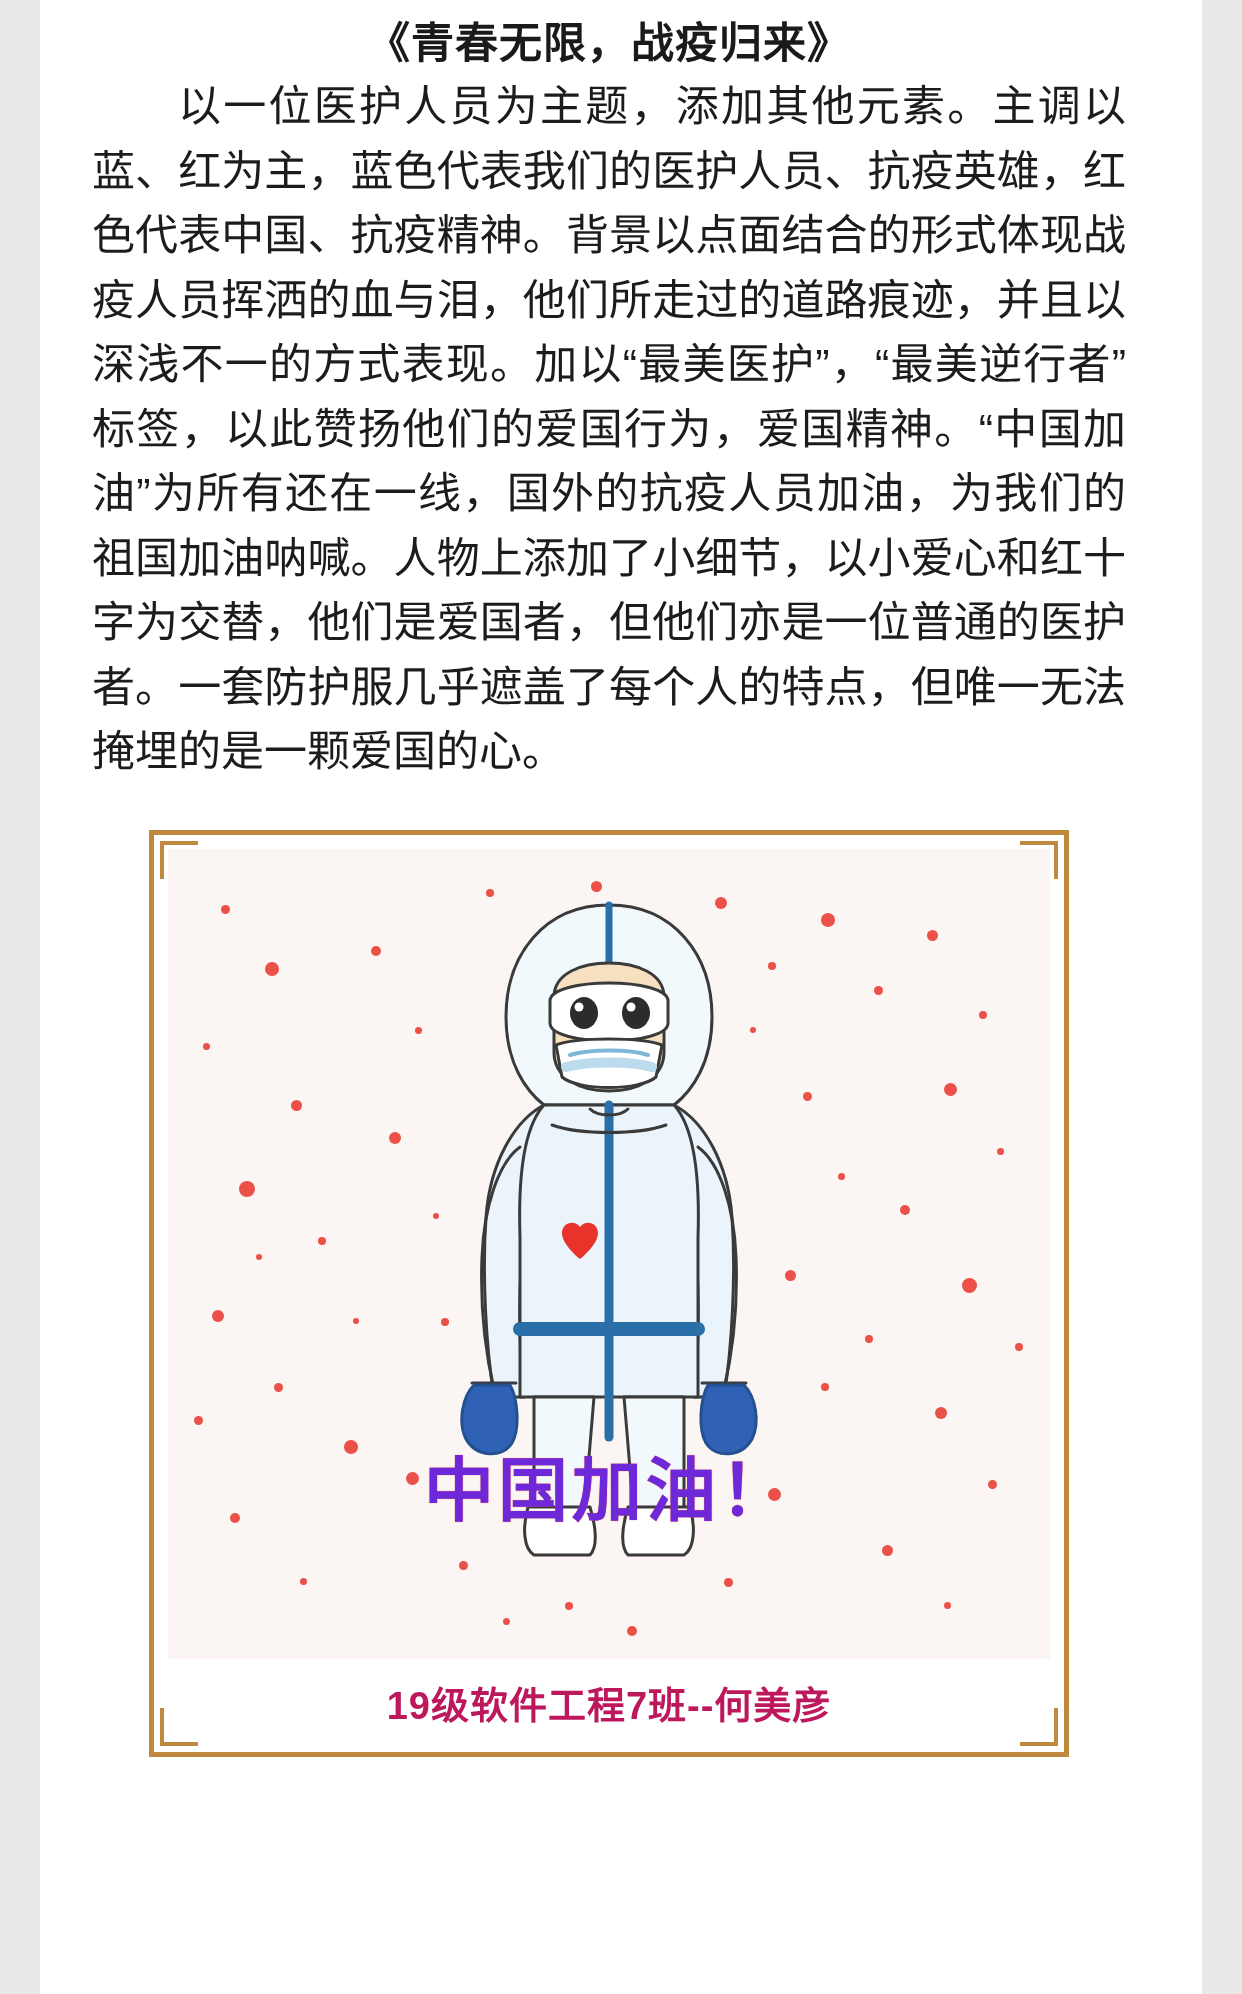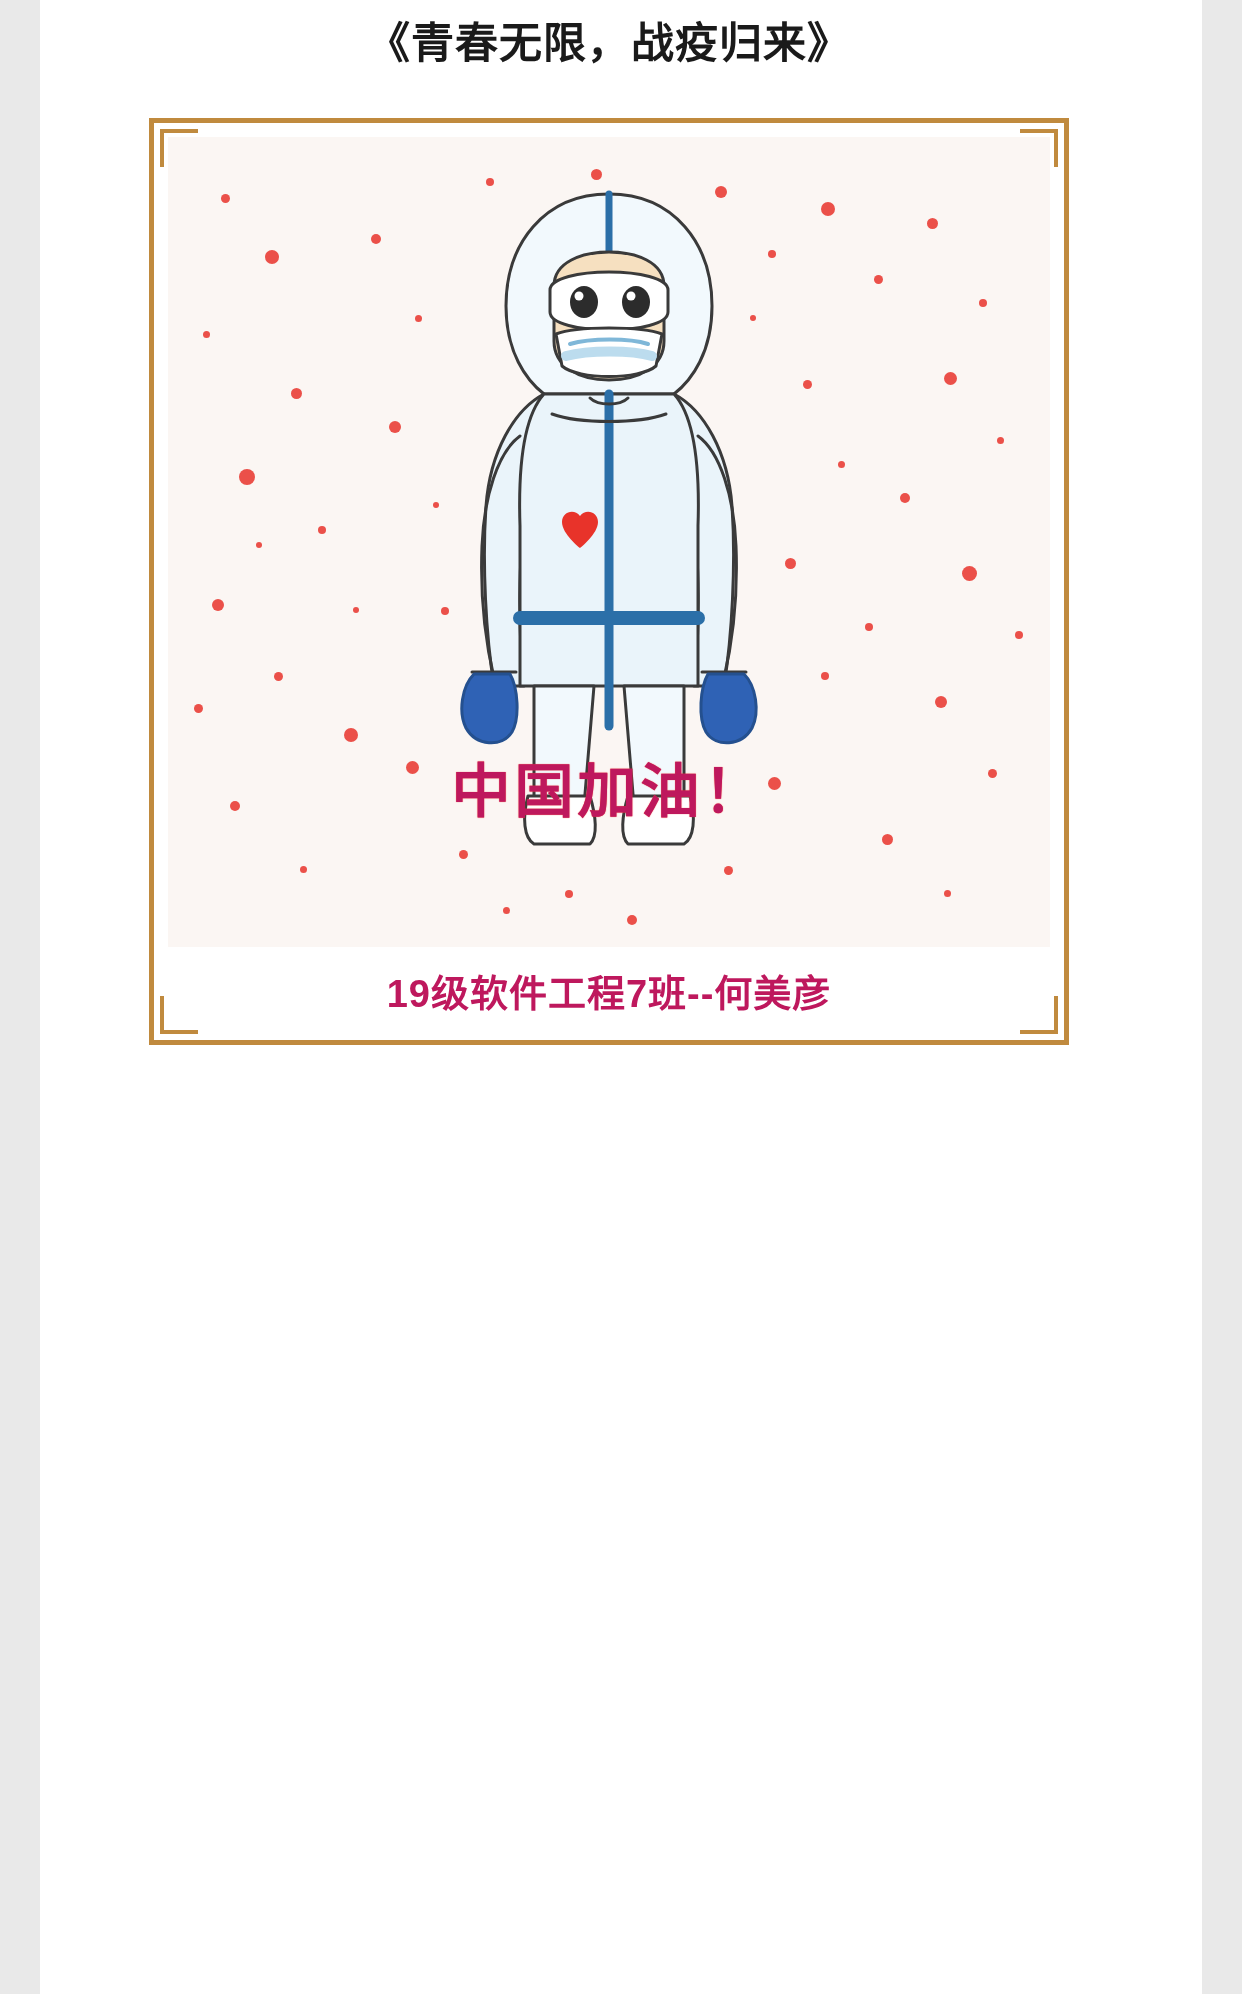--- a/index.html
+++ b/index.html
@@ -107,25 +107,25 @@
     top: 48%;
     transform: translate(-50%, -50%);
     width: 430px;
     height: 720px;
   }
 
   .cn-text {
     position: absolute;
     left: 0;
     right: 0;
-    bottom: 118px;
+    bottom: 124px;
     text-align: center;
-    font-size: 59px;
+    font-size: 70px;
     font-weight: 700;
-    color: #be185d;
+    color: #6d28d9;
     letter-spacing: 4px;
     font-family: "Liberation Sans", "DejaVu Sans", sans-serif;
     text-shadow: 0 0 1px #f2362c;
     z-index: 5;
   }
 
   .caption {
     text-align: center;
     font-size: 38px;
     font-weight: 700;
@@ -140,20 +140,21 @@
 
 <div class="page">
 
   <div class="gutter left"></div>
   <div class="gutter right"></div>
 
   <div class="content">
 
     <h1 class="doc-title">《青春无限，战疫归来》</h1>
 
+    <p class="doc-body">以一位医护人员为主题，添加其他元素。主调以蓝、红为主，蓝色代表我们的医护人员、抗疫英雄，红色代表中国、抗疫精神。背景以点面结合的形式体现战疫人员挥洒的血与泪，他们所走过的道路痕迹，并且以深浅不一的方式表现。加以“最美医护”，“最美逆行者”标签，以此赞扬他们的爱国行为，爱国精神。“中国加油”为所有还在一线，国外的抗疫人员加油，为我们的祖国加油呐喊。人物上添加了小细节，以小爱心和红十字为交替，他们是爱国者，但他们亦是一位普通的医护者。一套防护服几乎遮盖了每个人的特点，但唯一无法掩埋的是一颗爱国的心。</p>
 
     <div class="art-frame">
       <span class="corner tl"></span>
       <span class="corner tr"></span>
       <span class="corner bl"></span>
       <span class="corner br"></span>
 
       <div class="art-canvas">
 
         <div>

